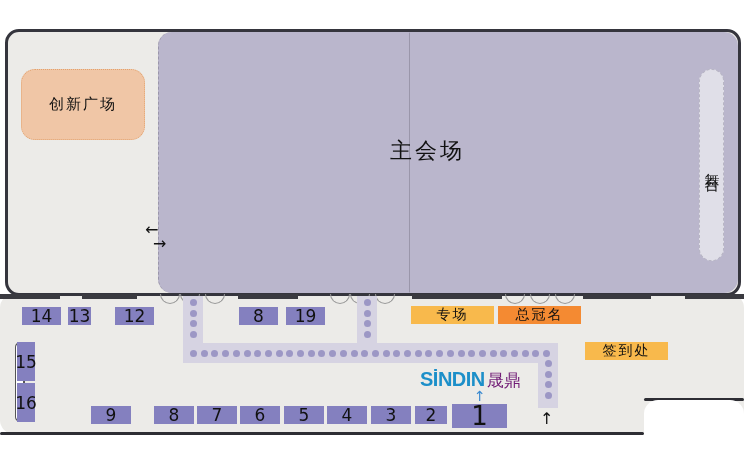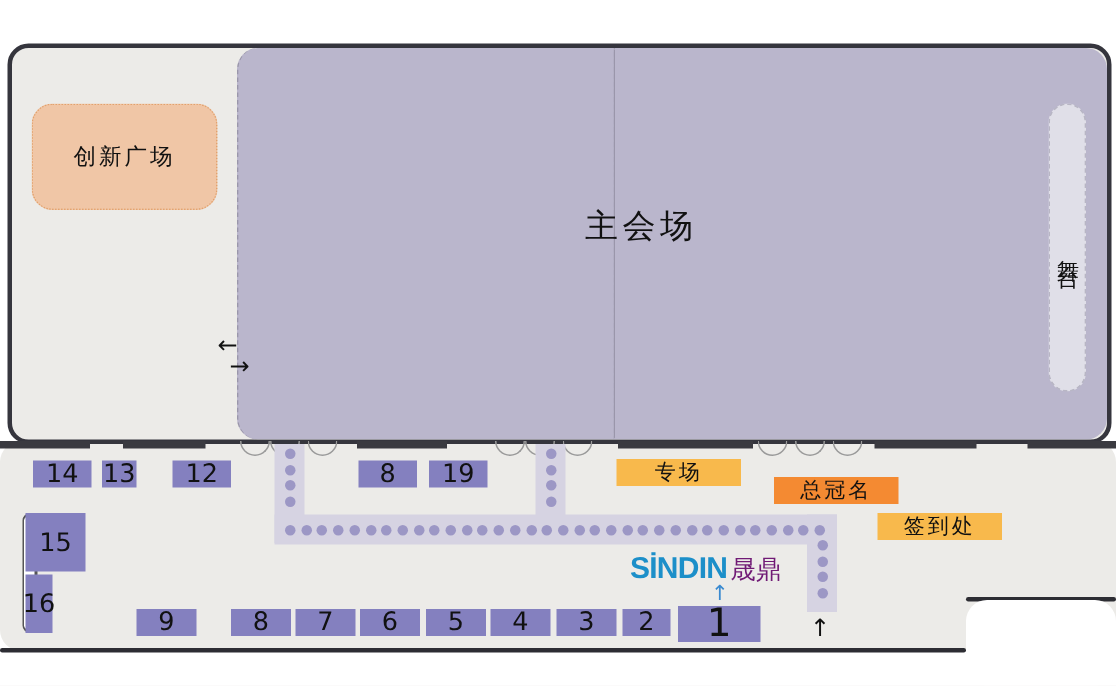--- a/index.html
+++ b/index.html
@@ -161,29 +161,29 @@
 <div class="booth" style="left:239px; top:307px; width:39px; height:18px;">
     <span>8</span>
   </div>
 <div class="booth" style="left:286px; top:307px; width:39px; height:18px;">
     <span>19</span>
   </div>
 
 <div class="booth orange" style="left:411px; top:306px; width:83px; height:18px;">
     <span>专场</span>
   </div>
-<div class="booth orange-dark" style="left:498px; top:318px; width:83px; height:18px;margin-left:18px;">
+<div class="booth orange-dark" style="left:498px; top:306px; width:83px; height:18px;">
     <span>总冠名</span>
   </div>
 <div class="booth orange" style="left:585px; top:306px; width:83px; height:18px;margin-top:36px;">
     <span>签到处</span>
   </div>
 
 <div id="left-room" class="abs"></div>
-<div class="booth" style="left:17px; top:342px; width:40px; height:39px;">
+<div class="booth" style="left:17px; top:342px; width:18px; height:39px;">
     <span>15</span>
   </div>
 <div class="booth" style="left:17px; top:383px; width:18px; height:39px;">
     <span>16</span>
   </div>
 
 <div class="booth" style="left:91px; top:406px; width:40px; height:18px;">
     <span>9</span>
   </div>
 <div class="booth" style="left:154px; top:406px; width:40px; height:18px;">

